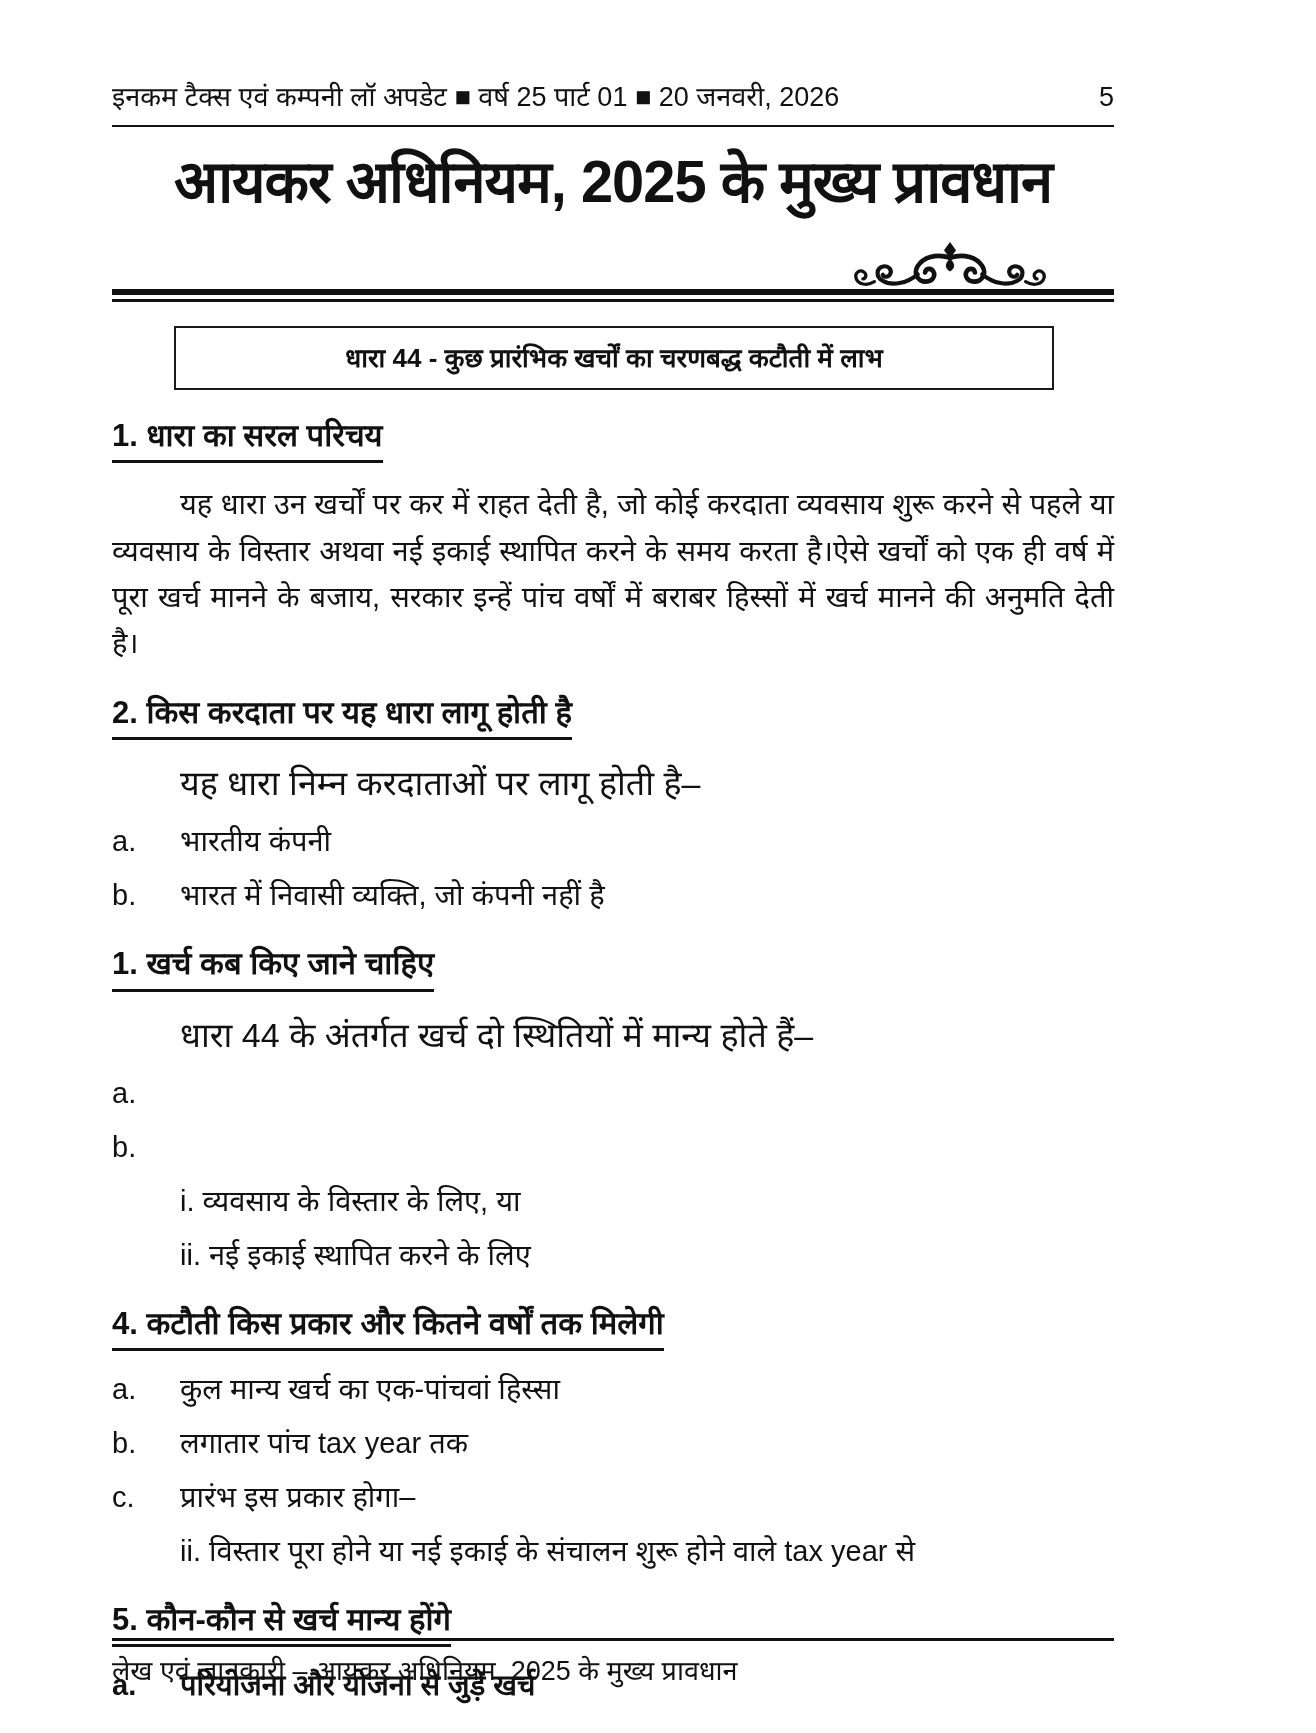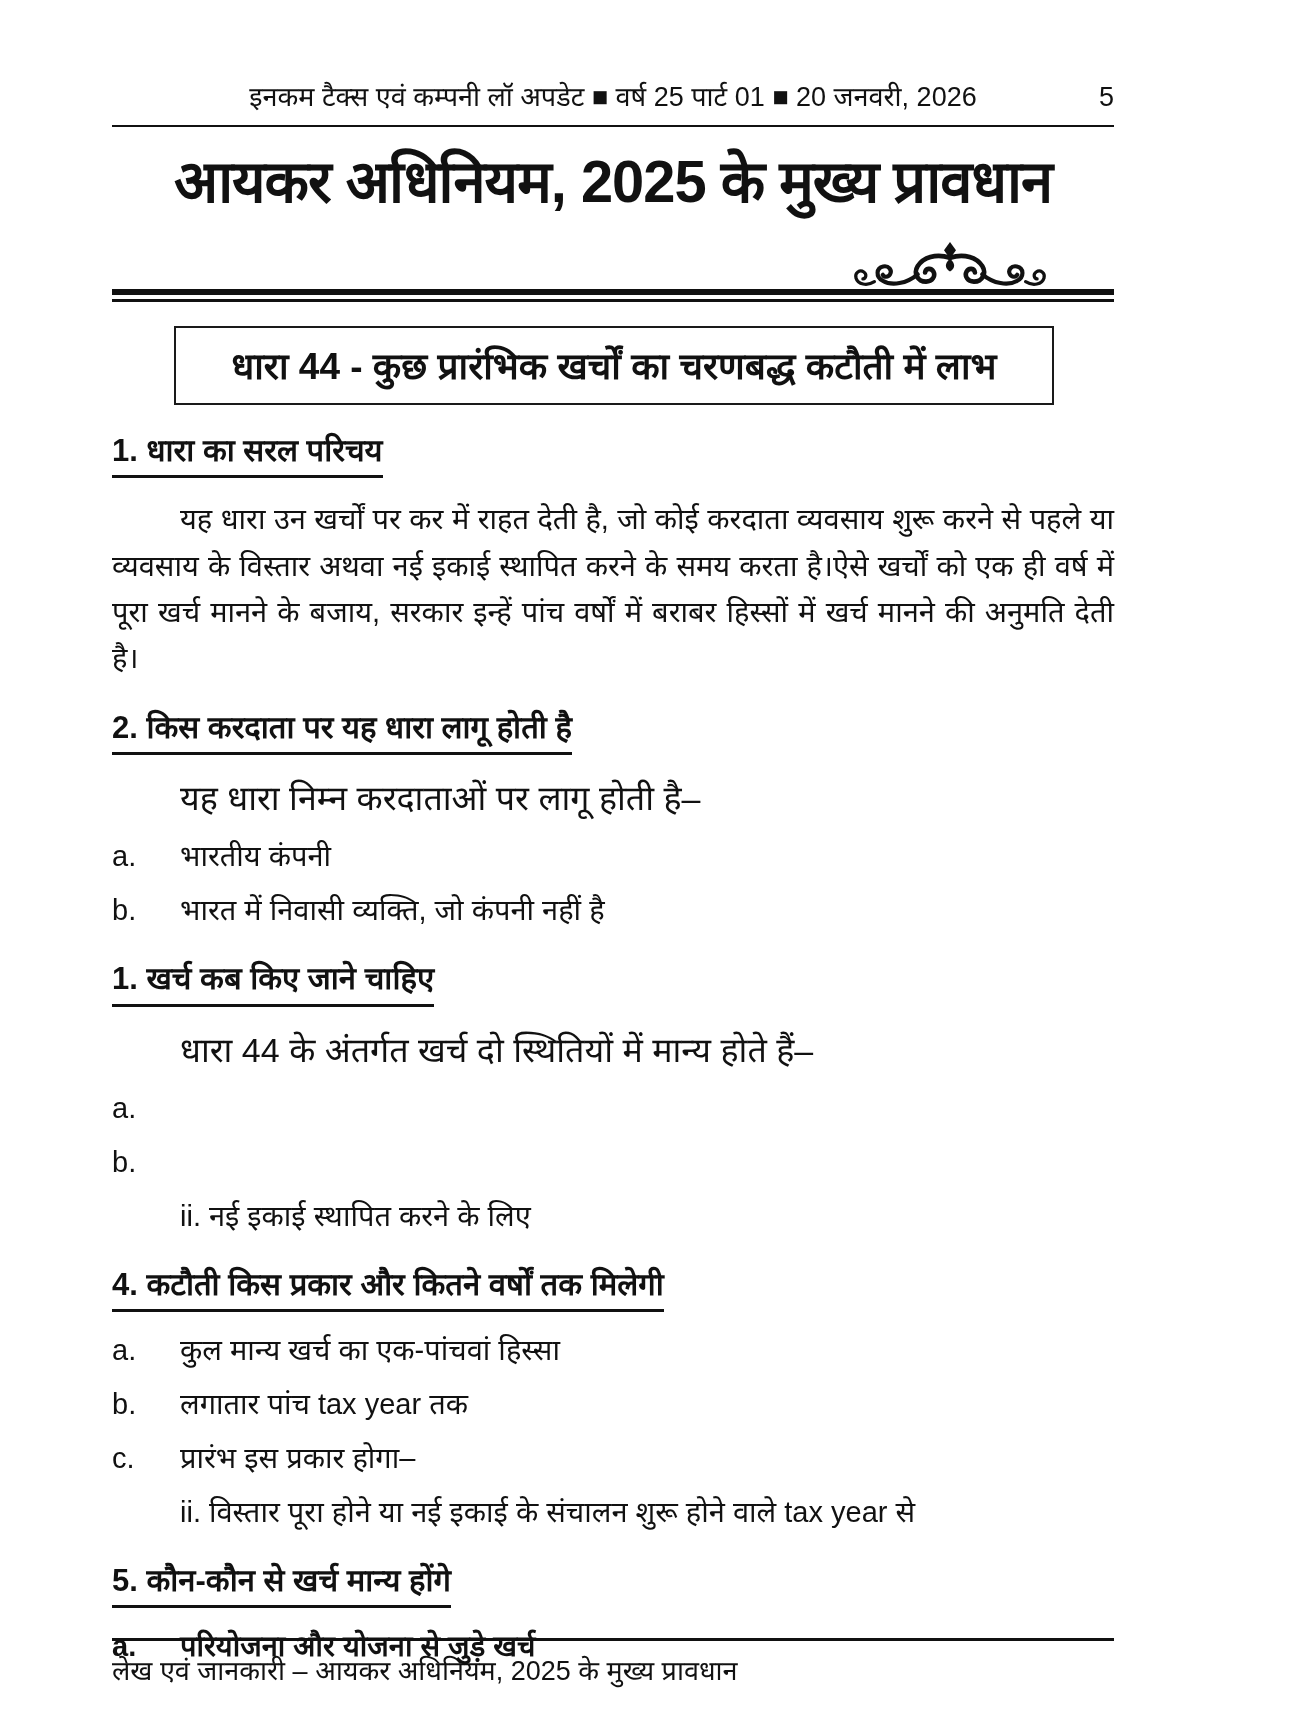--- a/index.html
+++ b/index.html
@@ -6,21 +6,21 @@
   html, body { background: #e8e8e8; }
   body { width: 1316px; margin: 0 auto; font-family: "Liberation Sans", "DejaVu Sans", sans-serif; color: #111; }
   .page {
     position: relative;
     width: 1316px; height: 1733px;
     background: #ffffff;
     padding: 80px 202px 0 112px;
     overflow: hidden;
   }
   
-  .running-head { position: relative; text-align: center; font-size: 27px; line-height: 1.3; }
+  .running-head { position: relative; text-align: left; font-size: 27px; line-height: 1.3; }
   .head-page { position: absolute; right: 0; top: 0; font-size: 27px; }
   .head-rule { border-bottom: 2px solid #111; margin-top: 10px; }
   
   .article-title {
     margin-top: 22px;
     text-align: center;
     font-size: 59px;
     font-weight: 700;
     letter-spacing: -1px;
     line-height: 1.15;
@@ -30,21 +30,21 @@
   
   .ornament-row { height: 56px; margin-top: 16px; position: relative; }
   .ornament { position: absolute; right: 58px; bottom: -4px; width: 212px; height: 54px; }
   .double-rule { border-top: 6px solid #111; border-bottom: 3px solid #111; height: 13px; }
   
   .box-heading {
     margin: 24px 60px 0 62px;
     border: 2px solid #1a1a1a;
     padding: 11px 10px 13px;
     text-align: center;
-    font-size: 37px;
+    font-size: 26px;
     font-weight: 700;
   }
   
   .sec-heading { margin: 26px 0 16px; font-size: 31px; font-weight: 700; line-height: 1.3; }
   .sec-heading .u { display: inline-block; border-bottom: 3px solid #111; padding-bottom: 4px; text-align: center; }
   
   .para {
     font-size: 29px; line-height: 1.6; text-align: justify;
     text-indent: 68px; margin: 18px 0 2px;
   }
@@ -113,20 +113,23 @@
 
   <h2 class="sec-heading"><span class="u">1. खर्च कब किए जाने चाहिए</span></h2>
   <p class="intro">धारा 44 के अंतर्गत खर्च दो स्थितियों में मान्य होते हैं–</p>
   <div class="item">
     <span class="li-label">a.</span>
   </div>
   <div class="item">
     <span class="li-label">b.</span>
   </div>
   <div class="sub">
+    <span class="sub-label">i.</span><span>व्यवसाय के विस्तार के लिए, या</span>
+  </div>
+  <div class="sub">
     <span class="sub-label">ii.</span><span>नई इकाई स्थापित करने के लिए</span>
   </div>
 
   <h2 class="sec-heading"><span class="u">4. कटौती किस प्रकार और कितने वर्षों तक मिलेगी</span></h2>
   <div class="item">
     <span class="li-label">a.</span>
     <span class="li-text">कुल मान्य खर्च का एक-पांचवां हिस्सा</span>
   </div>
   <div class="item">
     <span class="li-label">b.</span>

